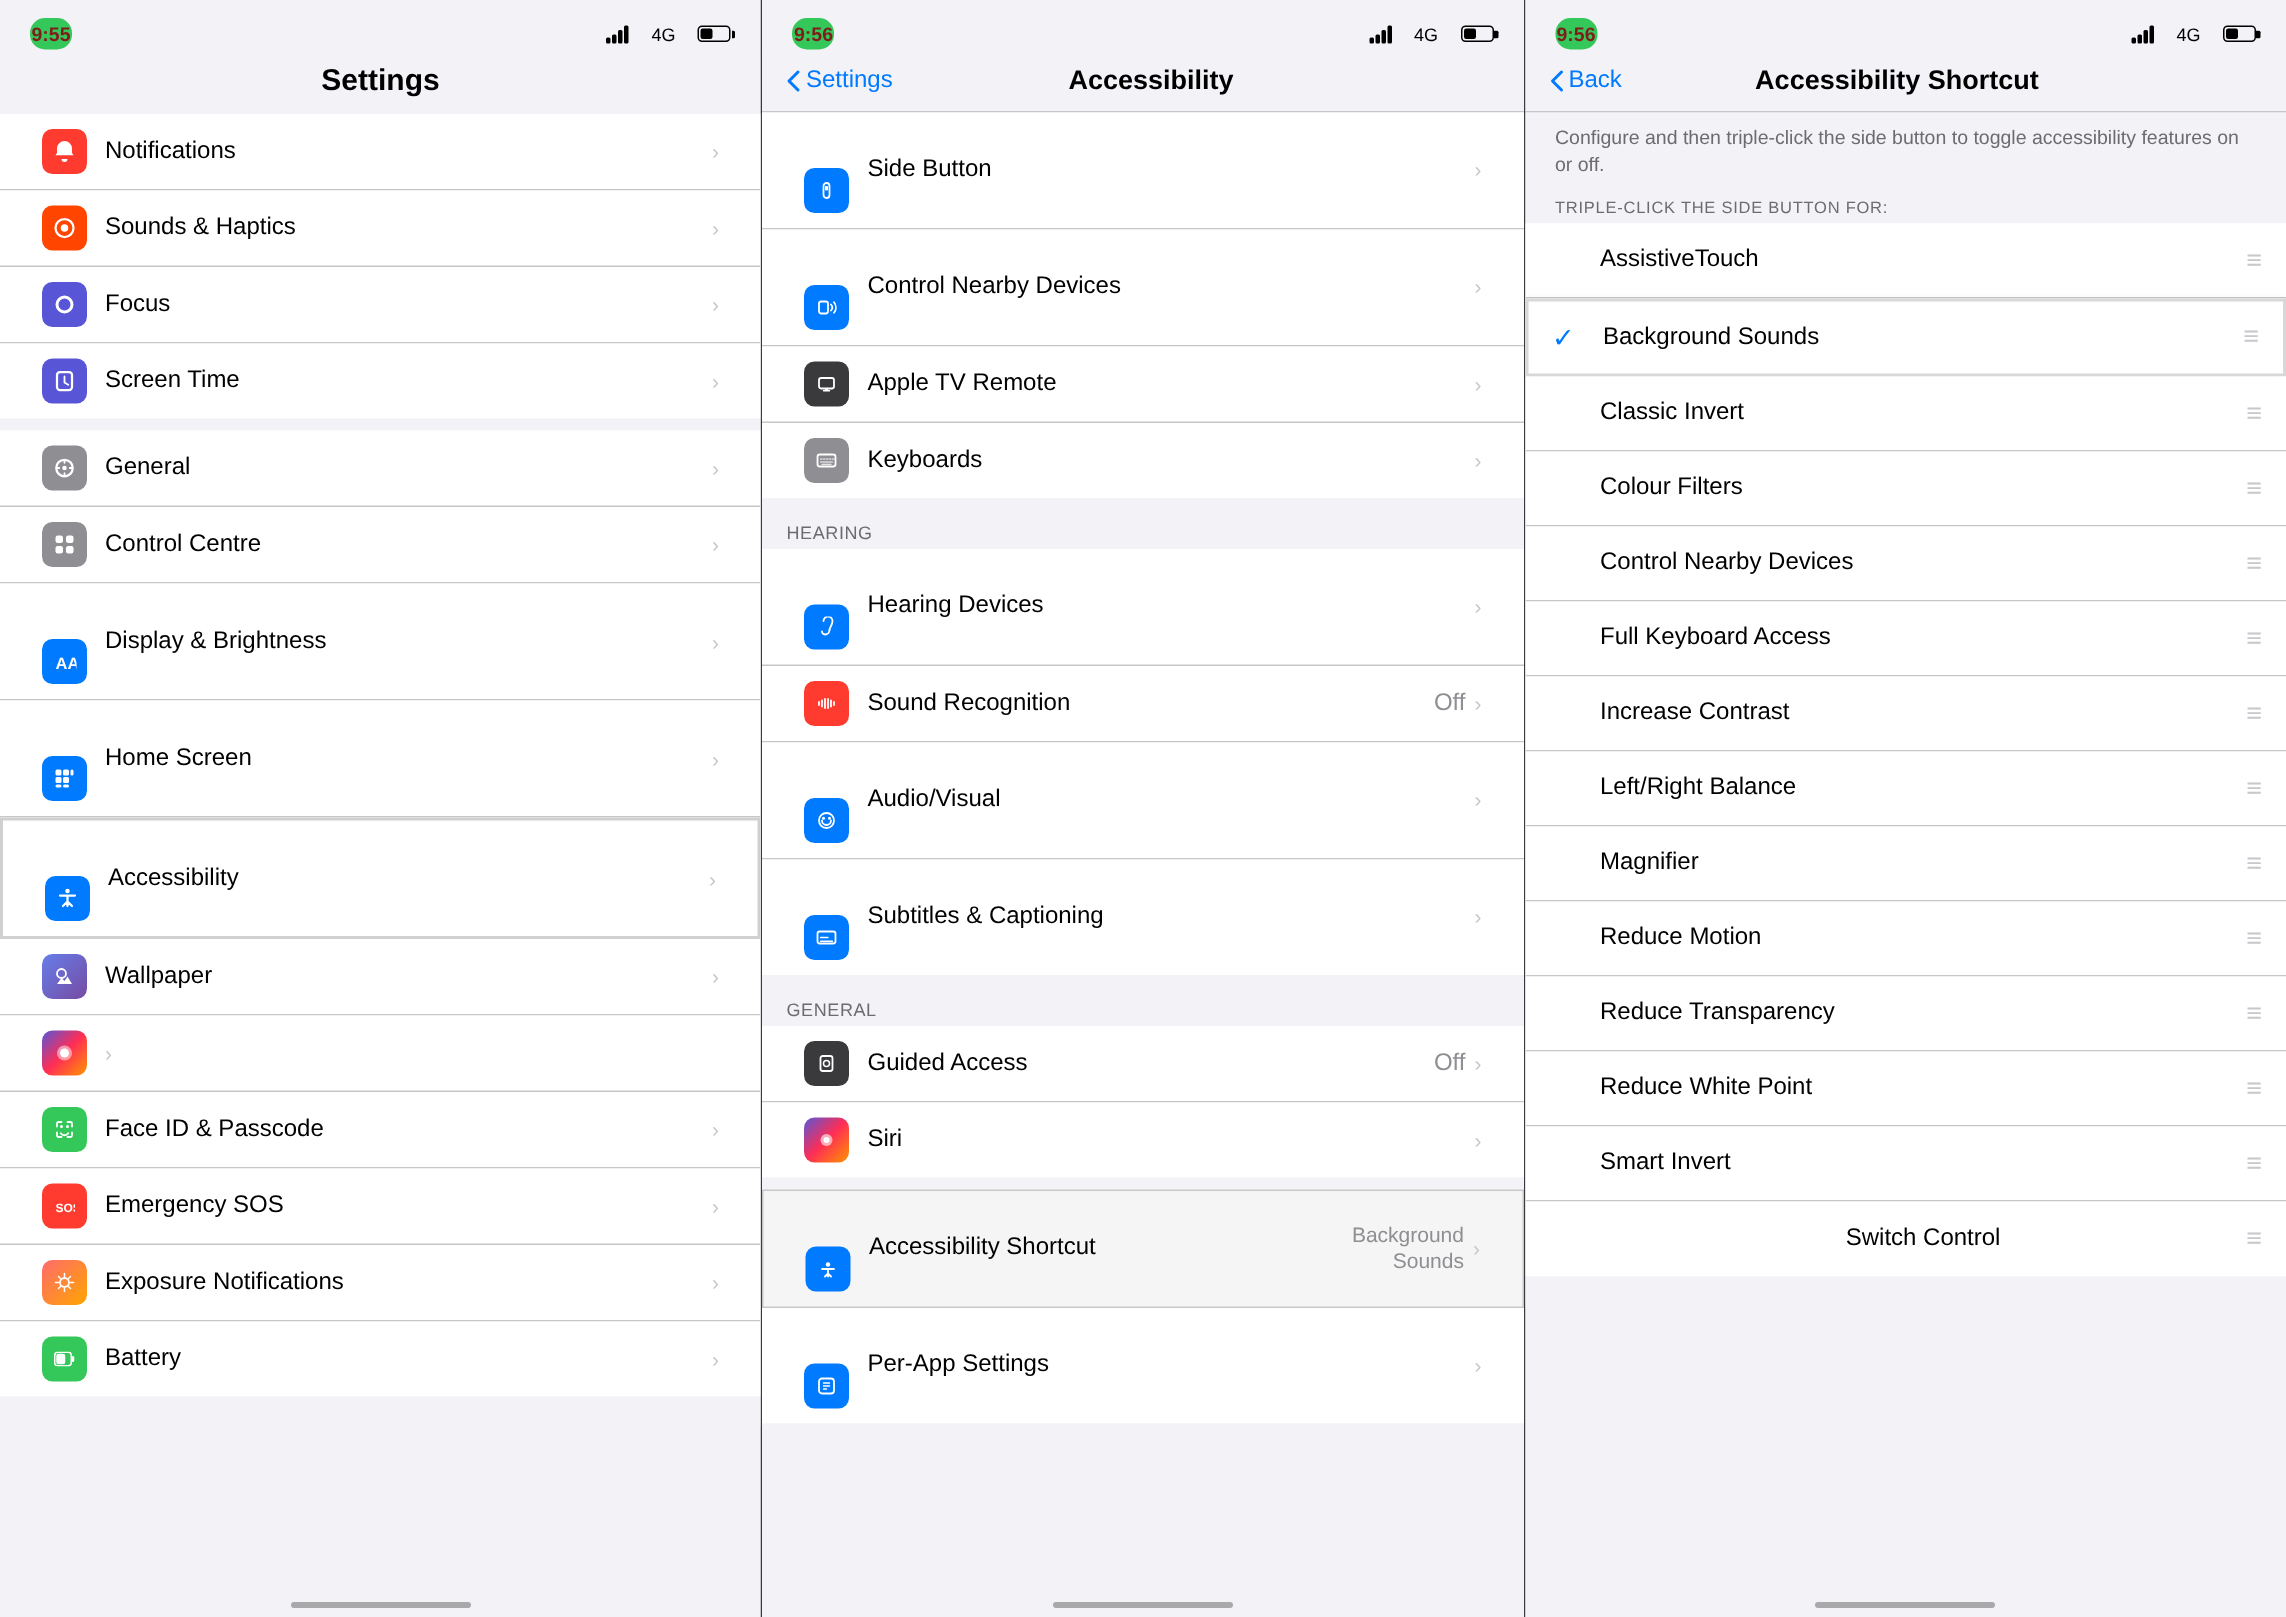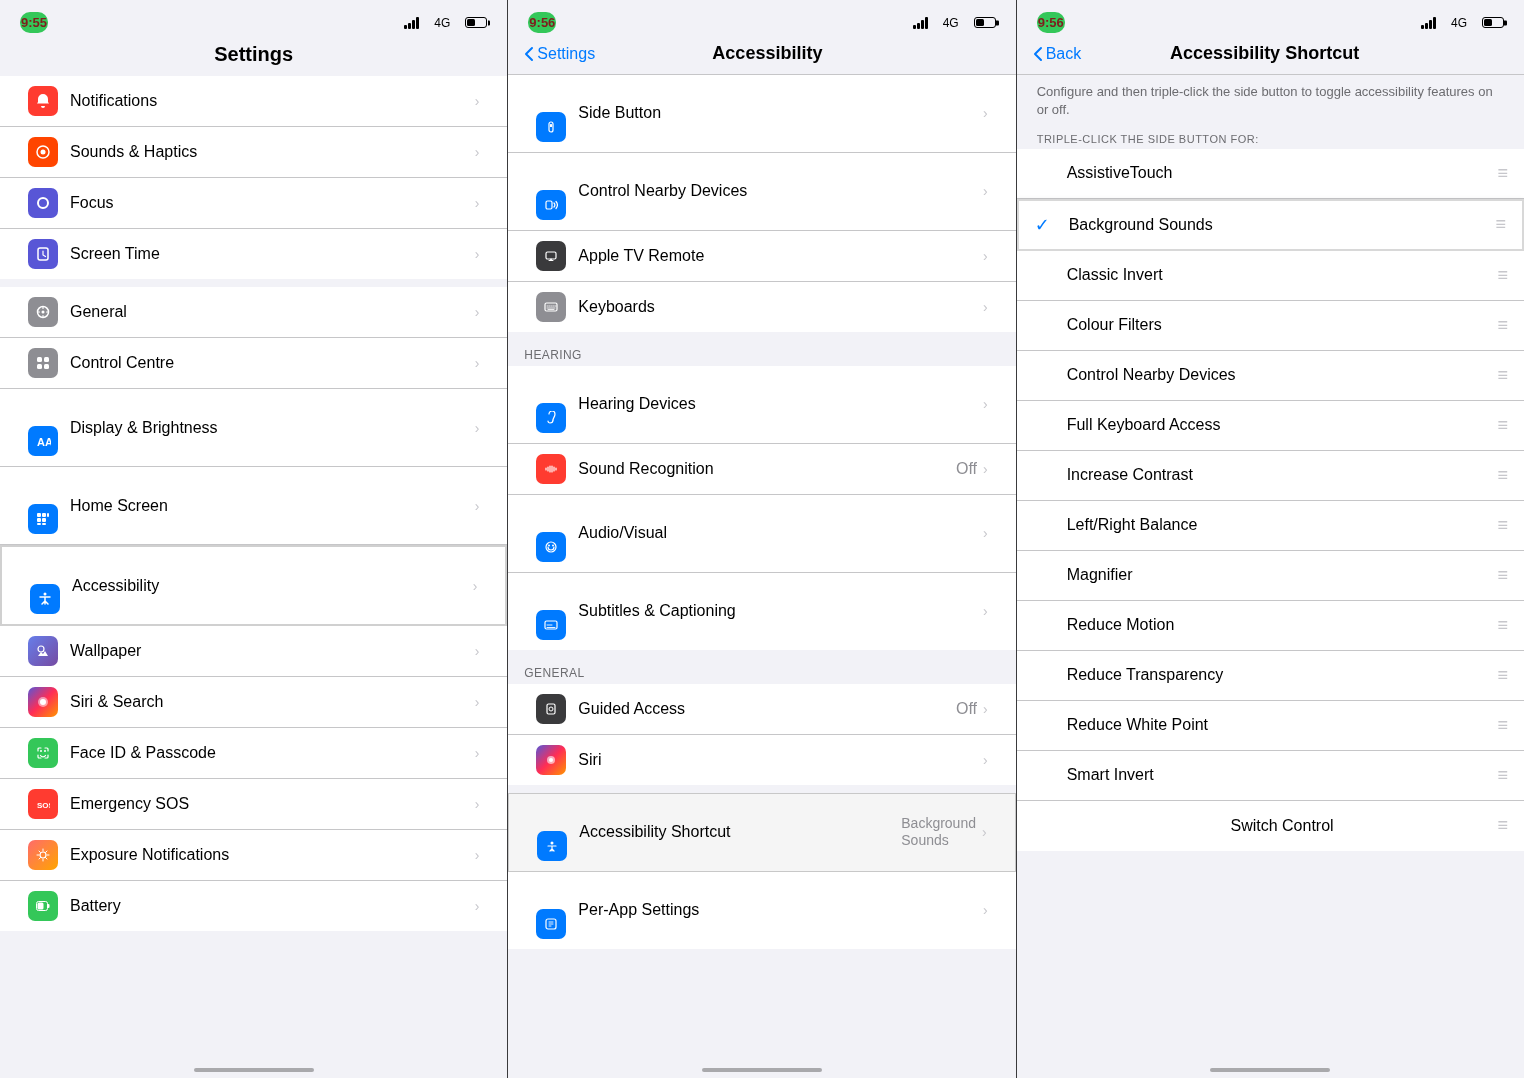--- a/index.html
+++ b/index.html
@@ -257,21 +257,21 @@
     }
 
     
     .accessibility-shortcut-row {
       background: #f0f0f0;
       border: 1.5px solid #d0d0d0;
     }
     .item-value-gray {
       font-size: 14px;
       color: #8e8e93;
-      text-align: left;
+      text-align: right;
       margin-right: 6px;
       line-height: 1.2;
     }
 
     
     .bg-sounds-highlighted {
       background: #fff;
       border: 2px solid #d8d8d8;
       box-shadow: 0 1px 5px rgba(0,0,0,0.1);
     }
@@ -414,21 +414,20 @@
         <div class="item-label">Wallpaper</div>
         <span class="chevron">›</span>
       </div>
       <div class="list-item">
         <div class="item-icon icon-gradient-siri">
           <svg width="14" height="14" viewBox="0 0 14 14" fill="none">
             <circle cx="7" cy="7" r="5" fill="white" opacity="0.5"></circle>
             <circle cx="7" cy="7" r="3" fill="white"></circle>
           </svg>
         </div>
-        <div class="item-label">Siri &amp; Search</div>
         <span class="chevron">›</span>
       </div>
       <div class="list-item">
         <div class="item-icon icon-green">
           <svg width="14" height="14" viewBox="0 0 14 14" fill="none">
             <path d="M2 5V3a1 1 0 011-1h2M9 2h2a1 1 0 011 1v2M12 9v2a1 1 0 01-1 1H9M5 12H3a1 1 0 01-1-1V9" stroke="white" stroke-width="1.2" stroke-linecap="round"></path>
             <path d="M5 6a1 1 0 100-2 1 1 0 000 2zM9 6a1 1 0 100-2 1 1 0 000 2z" fill="white"></path>
             <path d="M4.5 9.5a3 3 0 005 0" stroke="white" stroke-width="1.2" stroke-linecap="round"></path>
           </svg>
         </div>

